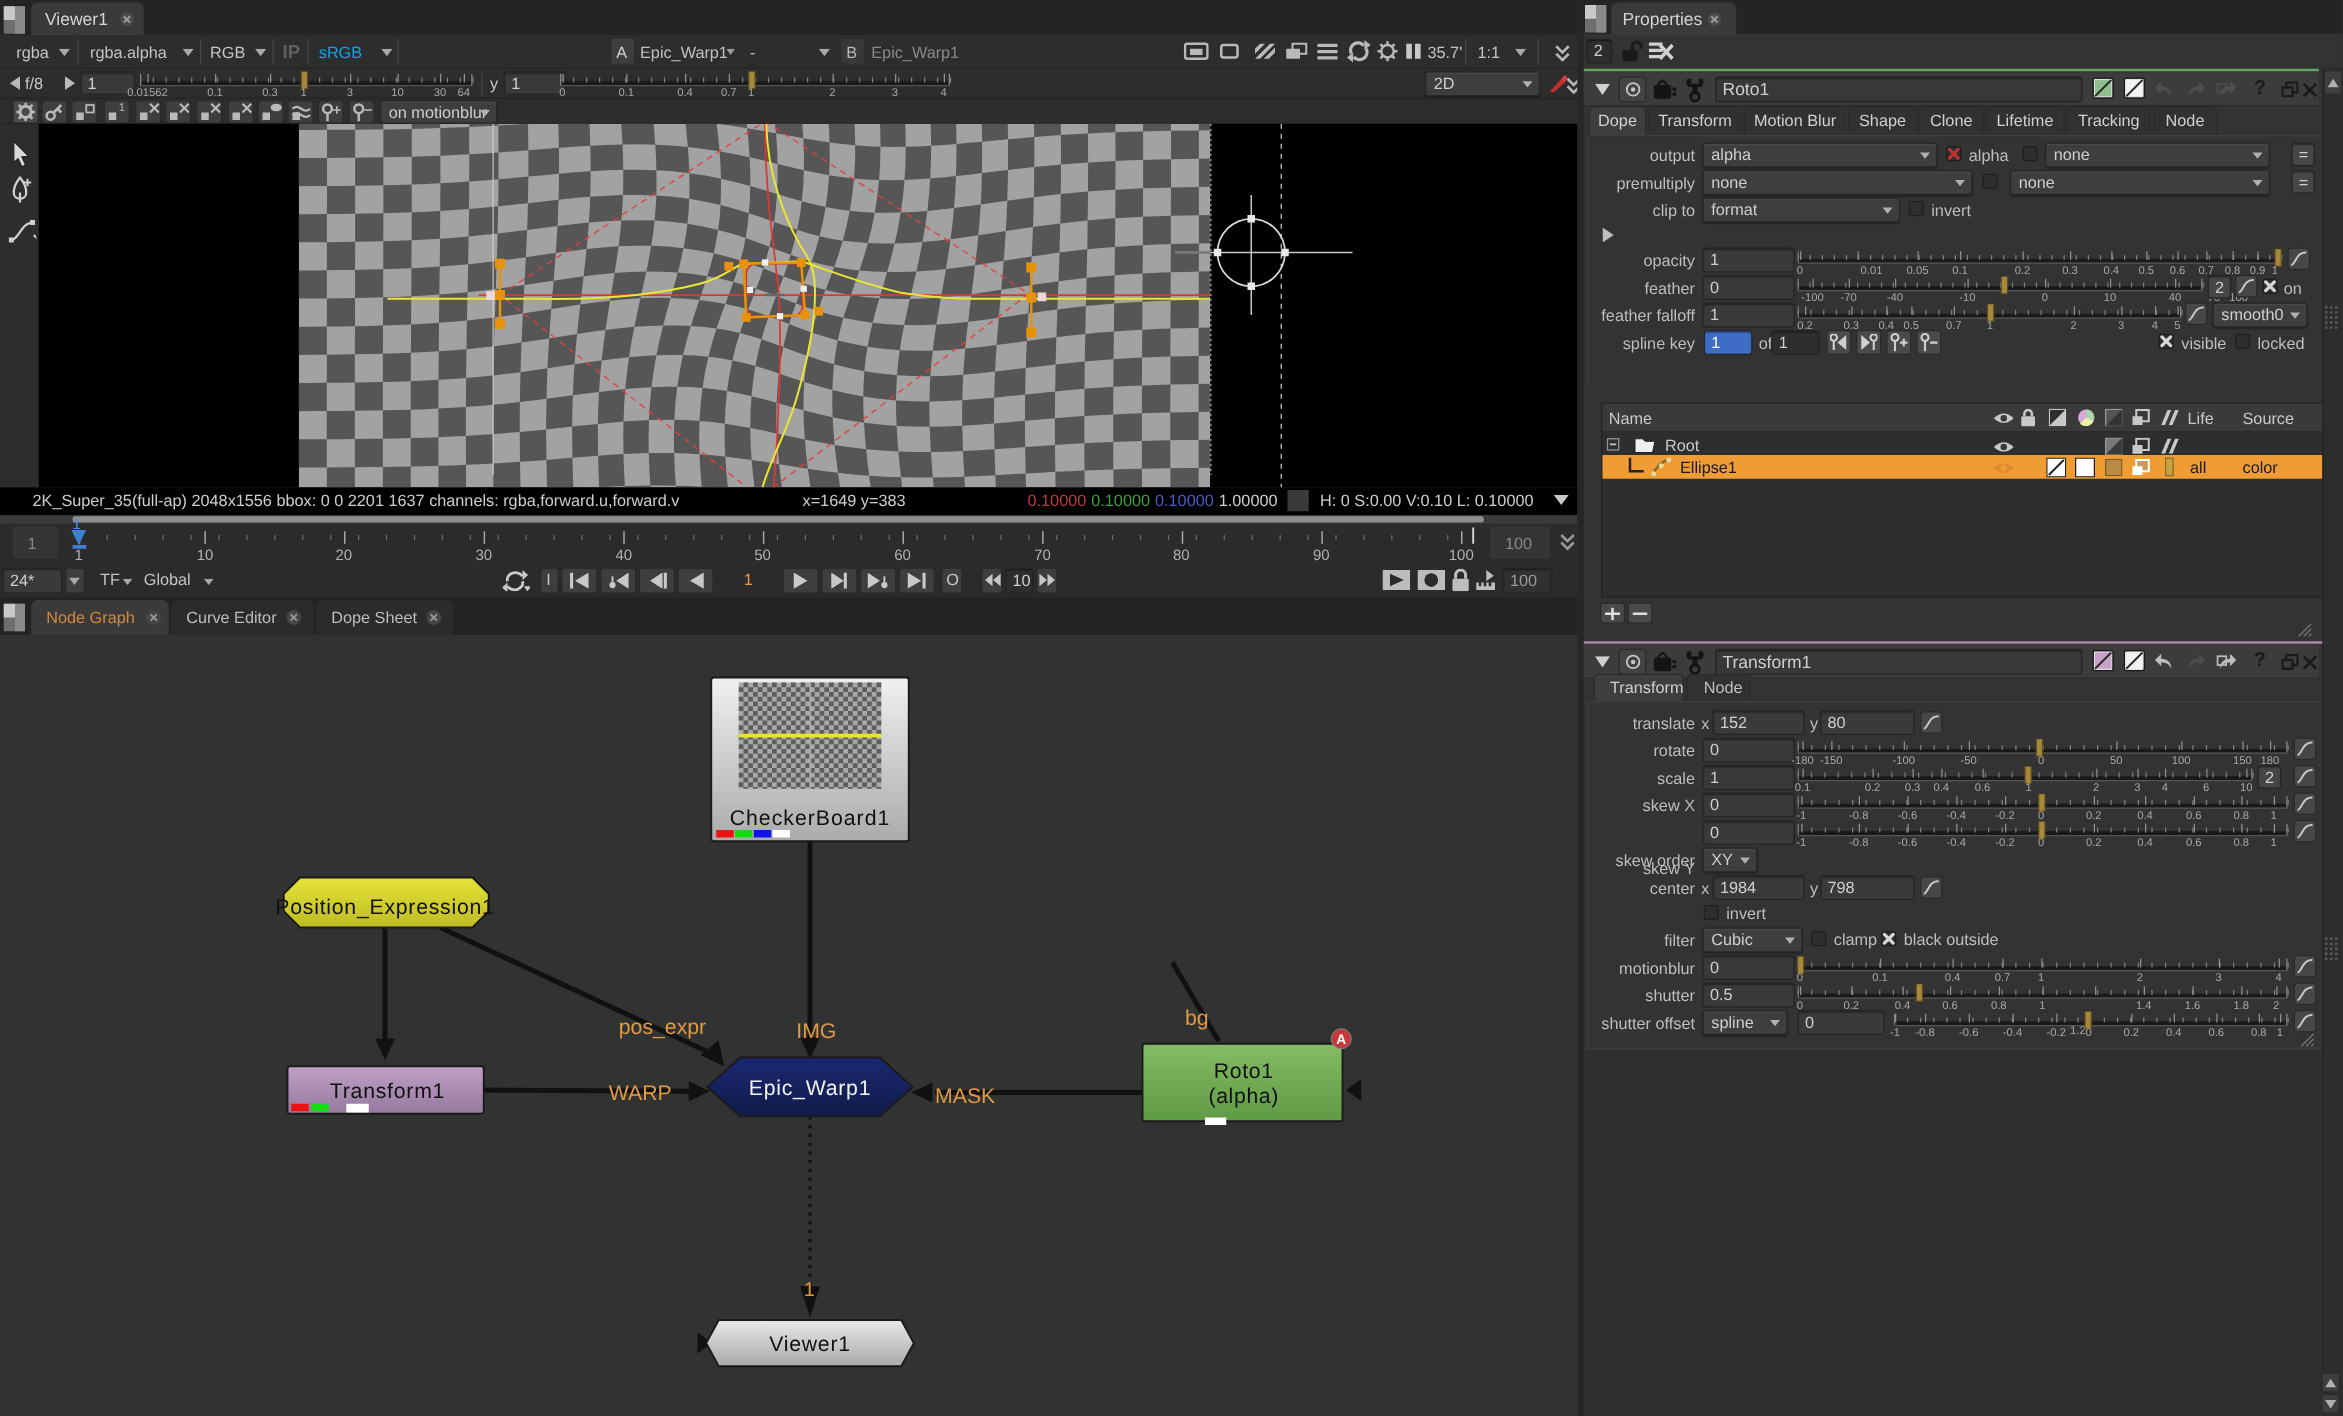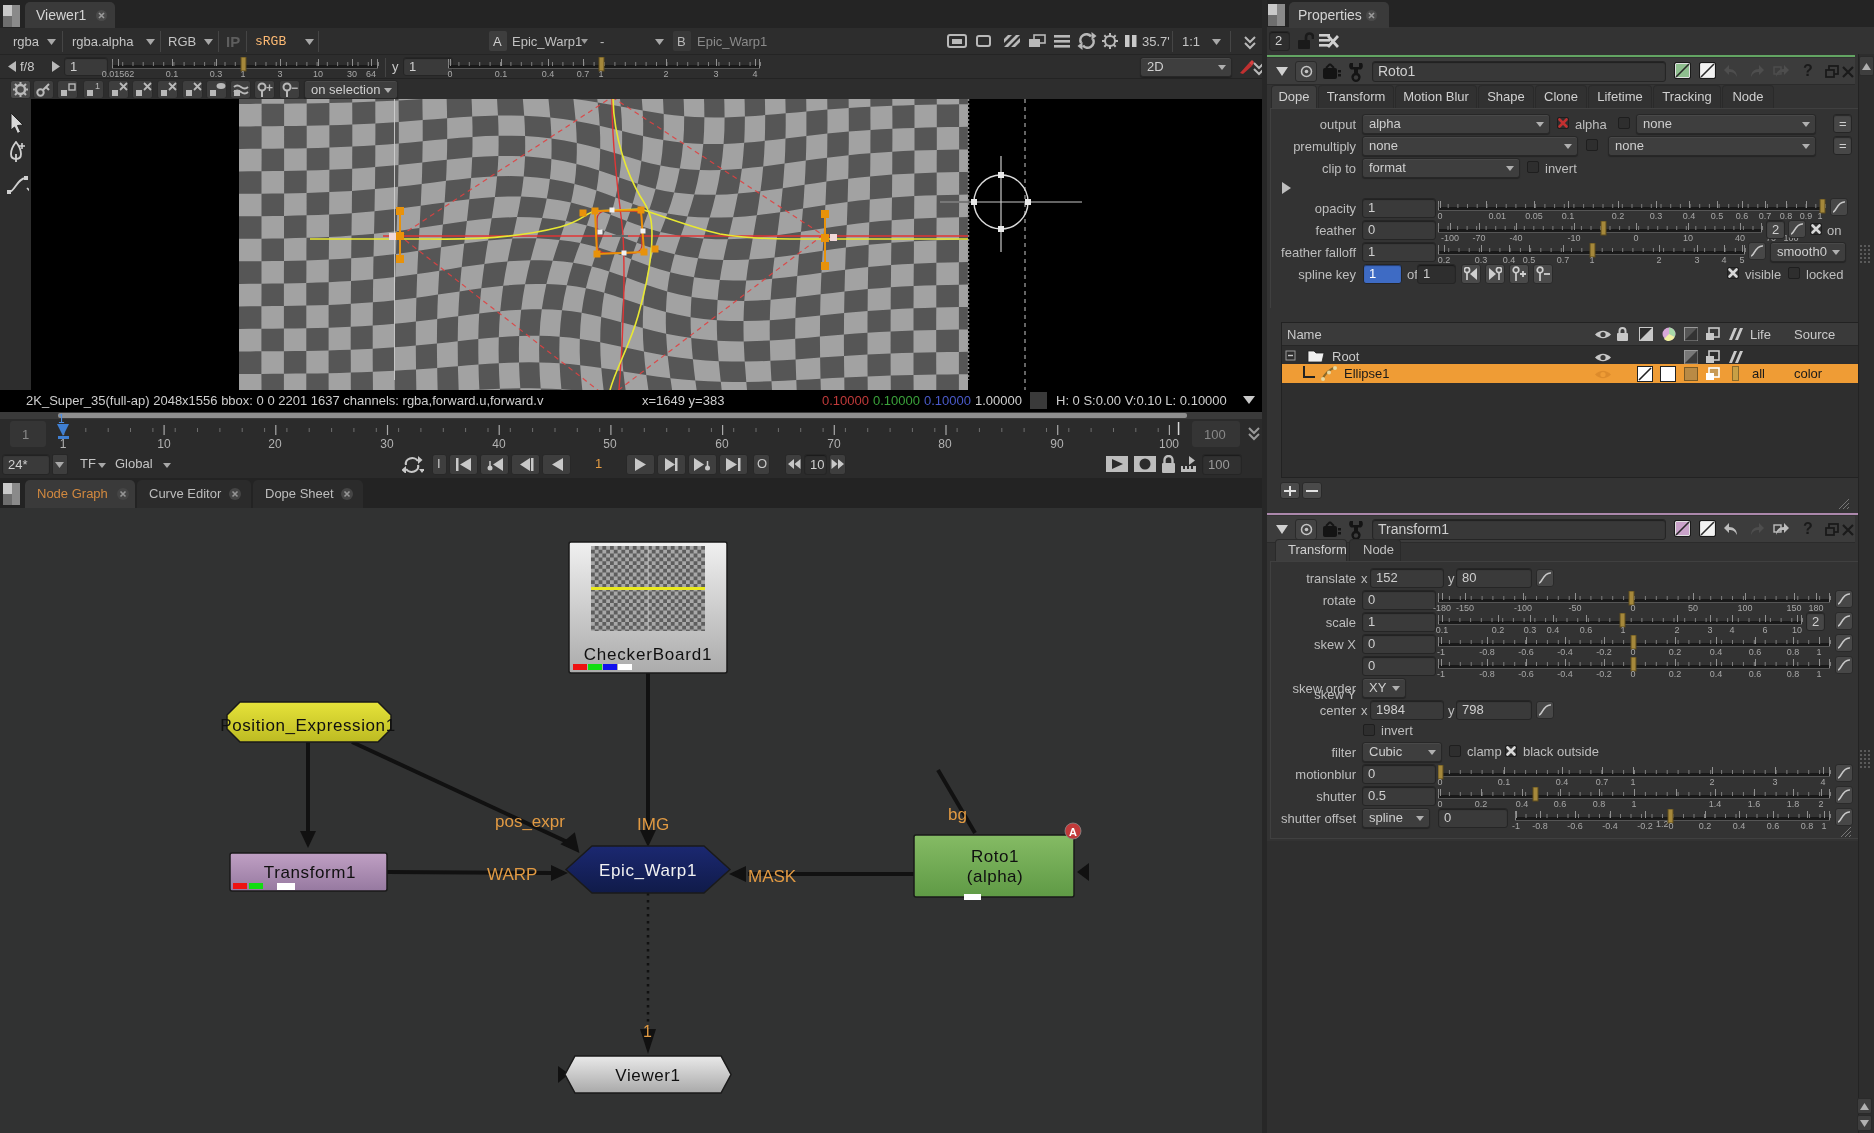--- a/index.html
+++ b/index.html
@@ -39,21 +39,21 @@
       <path d="M0 0 L9 0 L4.5 6 Z" fill="#A8A8A8"></path>
     </svg>
     <div class="abs" style="left:160px;top:31px;width:1px;height:21px;background:#454545;"></div>
     <div class="lbl" style="left:168px;top:34px;color:#C4C4C4;font-size:13px;">RGB</div>
     <svg class="abs" style="left:204px;top:39px;" width="9" height="6">
       <path d="M0 0 L9 0 L4.5 6 Z" fill="#A8A8A8"></path>
     </svg>
     <div class="abs" style="left:218px;top:31px;width:1px;height:21px;background:#454545;"></div>
     <div class="lbl" style="left:226px;top:33px;color:#5E5E5E;font-size:15px;font-weight:bold;">IP</div>
     <div class="abs" style="left:246px;top:31px;width:1px;height:21px;background:#454545;"></div>
-    <div class="lbl" style="left:255px;top:34px;color:#fdba74;font-size:13px;font-family:Liberation Mono, monospace;">sRGB</div>
+    <div class="lbl" style="left:255px;top:34px;color:#0ea5e9;font-size:13px;">sRGB</div>
     <svg class="abs" style="left:305px;top:39px;" width="9" height="6">
       <path d="M0 0 L9 0 L4.5 6 Z" fill="#A8A8A8"></path>
     </svg>
     <div class="abs" style="left:318px;top:31px;width:1px;height:21px;background:#454545;"></div>
     <div class="abs" style="left:489px;top:31px;width:18px;height:20px;background:#3E3E3E;border-radius:2px;"></div>
     <div class="lbl" style="left:493px;top:34px;color:#D0D0D0;font-size:13px;">A</div>
     <div class="lbl" style="left:512px;top:34px;color:#C0C0C0;font-size:13px;">Epic_Warp1</div>
     <svg class="abs" style="left:581px;top:39px;" width="7" height="5">
       <path d="M0 0 L7 0 L3.5 5 Z" fill="#999"></path>
     </svg>
@@ -302,21 +302,21 @@
     <svg class="abs" style="left:257px;top:82px;" width="10" height="16">
       <circle cx="5" cy="5" r="3.5" fill="none" stroke="#B9B9B9" stroke-width="2"></circle>
       <path d="M5 8 L5 15" stroke="#B9B9B9" stroke-width="2"></path>
     </svg>
     <div class="lbl" style="left:266px;top:81px;font-size:12px;font-weight:bold;color:#B9B9B9;">+</div>
     <svg class="abs" style="left:282px;top:82px;" width="10" height="16">
       <circle cx="5" cy="5" r="3.5" fill="none" stroke="#B9B9B9" stroke-width="2"></circle>
       <path d="M5 8 L5 15" stroke="#B9B9B9" stroke-width="2"></path>
     </svg>
     <div class="lbl" style="left:291px;top:81px;font-size:12px;font-weight:bold;color:#B9B9B9;">−</div>
-    <div class="dd" style="left:304px;top:80px;width:94px;height:19px;font-size:13px;line-height:17px;"><span>on selection</span><span class="ar"></span></div>
+    <div class="dd" style="left:304px;top:80px;width:94px;height:19px;font-size:13px;line-height:17px;"><span>on motionblur</span><span class="ar"></span></div>
     <div class="abs" style="left:0;top:99px;width:1262px;height:291px;background:#000;"></div>
     <div class="abs" style="left:0;top:99px;width:31px;height:291px;background:#2D2D2D;"></div>
     <svg class="abs" style="left:9px;top:113px;" width="17" height="24">
       <path d="M2 0 L14 12 L8.5 12.5 L11.5 19 L8.5 20.5 L5.5 14 L2 17 Z" fill="#D8D8D8" stroke="#222" stroke-width="1"></path>
     </svg>
     <svg class="abs" style="left:9px;top:141px;" width="18" height="22">
       <path d="M7 1 C3 6 2 10 2 13 C2 16 4 18 7 18 C10 18 12 16 12 13 C12 10 11 6 7 1 Z" fill="none" stroke="#D0D0D0" stroke-width="1.8"></path>
       <path d="M7 13 L7 21" stroke="#D0D0D0" stroke-width="1.8"></path>
       <path d="M13 2 L13 8 M10 5 L16 5" stroke="#D0D0D0" stroke-width="1.6"></path>
     </svg>

